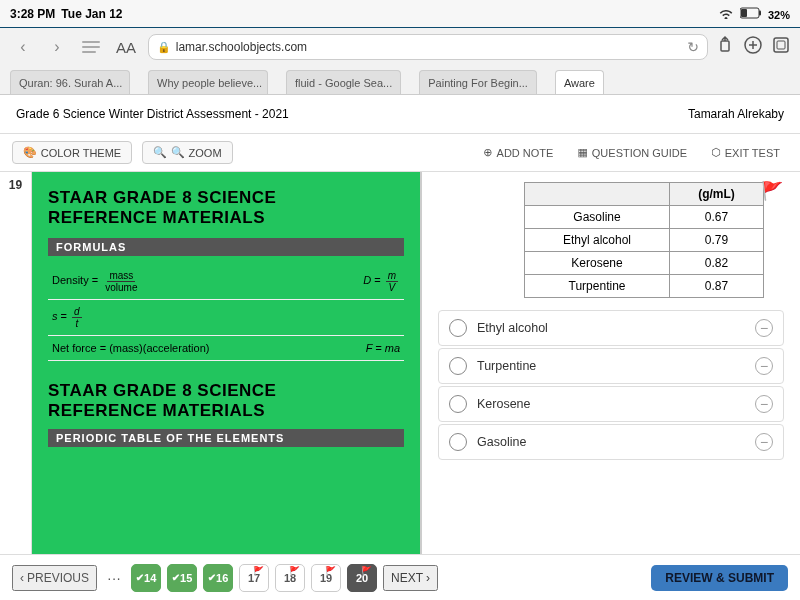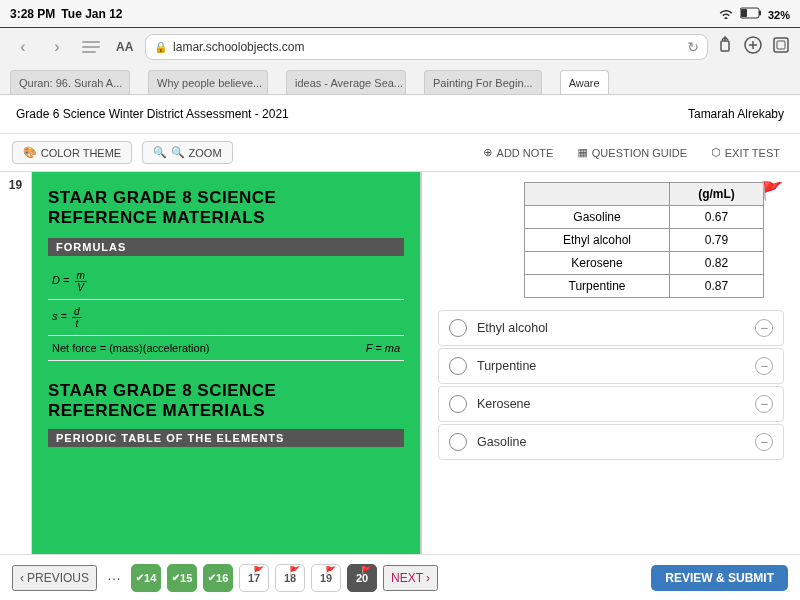--- a/index.html
+++ b/index.html
@@ -33,21 +33,21 @@
       padding: 0 10px;
       gap: 8px;
     }
     .nav-btn {
       width: 26px; height: 26px;
       display: flex; align-items: center; justify-content: center;
       color: #888; font-size: 16px; cursor: pointer;
     }
     .reader-btn {
       background: none; border: none;
-      font-size: 12px; font-weight: bold; color: #555; cursor: pointer; padding: 2px 4px;
+      font-size: 15px; font-weight: normal; color: #555; cursor: pointer; padding: 2px 4px;
     }
     .address-bar {
       flex: 1;
       background: white;
       border: 1px solid #ccc;
       border-radius: 8px;
       height: 26px;
       display: flex;
       align-items: center;
       padding: 0 8px;
@@ -338,31 +338,31 @@
       cursor: pointer;
       border: 1px solid #ccc;
     }
     .page-bubble.done { background: #5aaa5a; color: white; border-color: #5aaa5a; }
     .page-bubble.flagged { background: white; color: #555; border-color: #ccc; }
     .page-bubble.current { background: #555; color: white; border-color: #555; }
 
     .review-btn {
       margin-left: auto;
       background: #3a7abf;
-      color: #ffffff;
+      color: #0f172a;
       border: none;
       border-radius: 5px;
       padding: 6px 14px;
       font-size: 12px;
       font-weight: 600;
       cursor: pointer;
     }
     .next-btn {
       display: flex; align-items: center; gap: 3px;
-      font-size: 12px; color: #be185d; cursor: pointer;
+      font-size: 12px; color: #404040; cursor: pointer;
       padding: 4px 6px; font-weight: 500;
       margin-right: 4px;
     }
   </style>
 </head>
 <body>
 
 <div class="status-bar">
   <div class="status-bar-left">
     <span>3:28 PM</span>
@@ -423,21 +423,21 @@
             <rect x="2" y="2" width="14" height="14" rx="2" fill="none" stroke="#555" stroke-width="1.5"></rect>
             <rect x="5" y="5" width="8" height="8" rx="1" fill="none" stroke="#555" stroke-width="1"></rect>
           </svg>
       </span>
     </div>
   </div>
 
   <div class="browser-tabs">
     <div class="browser-tab">Quran: 96. Surah A...</div>
     <div class="browser-tab">Why people believe...</div>
-    <div class="browser-tab">ideas - Average Sea...</div>
+    <div class="browser-tab">fluid - Google Sea...</div>
     <div class="browser-tab">Painting For Begin...</div>
     <div class="browser-tab active">Aware</div>
   </div>
 </div>
 
 <div class="app-header">
   <span>Grade 6 Science Winter District Assessment - 2021</span>
   <span>Tamarah Alrekaby</span>
 </div>
 
@@ -477,20 +477,26 @@
     <div class="staar-header">
       <div>
         <div style="font-size:17px;font-weight:900;letter-spacing:0.5px;">STAAR GRADE 8 SCIENCE</div>
         <div style="font-size:17px;font-weight:900;letter-spacing:0.5px;">REFERENCE MATERIALS</div>
       </div>
     </div>
 
     <div class="formulas-header">FORMULAS</div>
 
     <div class="formula-row">
+      <span>
+        Density = <span class="formula-frac">
+            <span class="num">mass</span>
+            <span class="den">volume</span>
+          </span>
+      </span>
       <span><i>D</i> = <span class="formula-frac">
             <span class="num"><i>m</i></span>
             <span class="den"><i>V</i></span>
           </span></span>
     </div>
     <div class="formula-row">
       <span><i>s</i> = <span class="formula-frac">
             <span class="num"><i>d</i></span>
             <span class="den"><i>t</i></span>
           </span></span>

